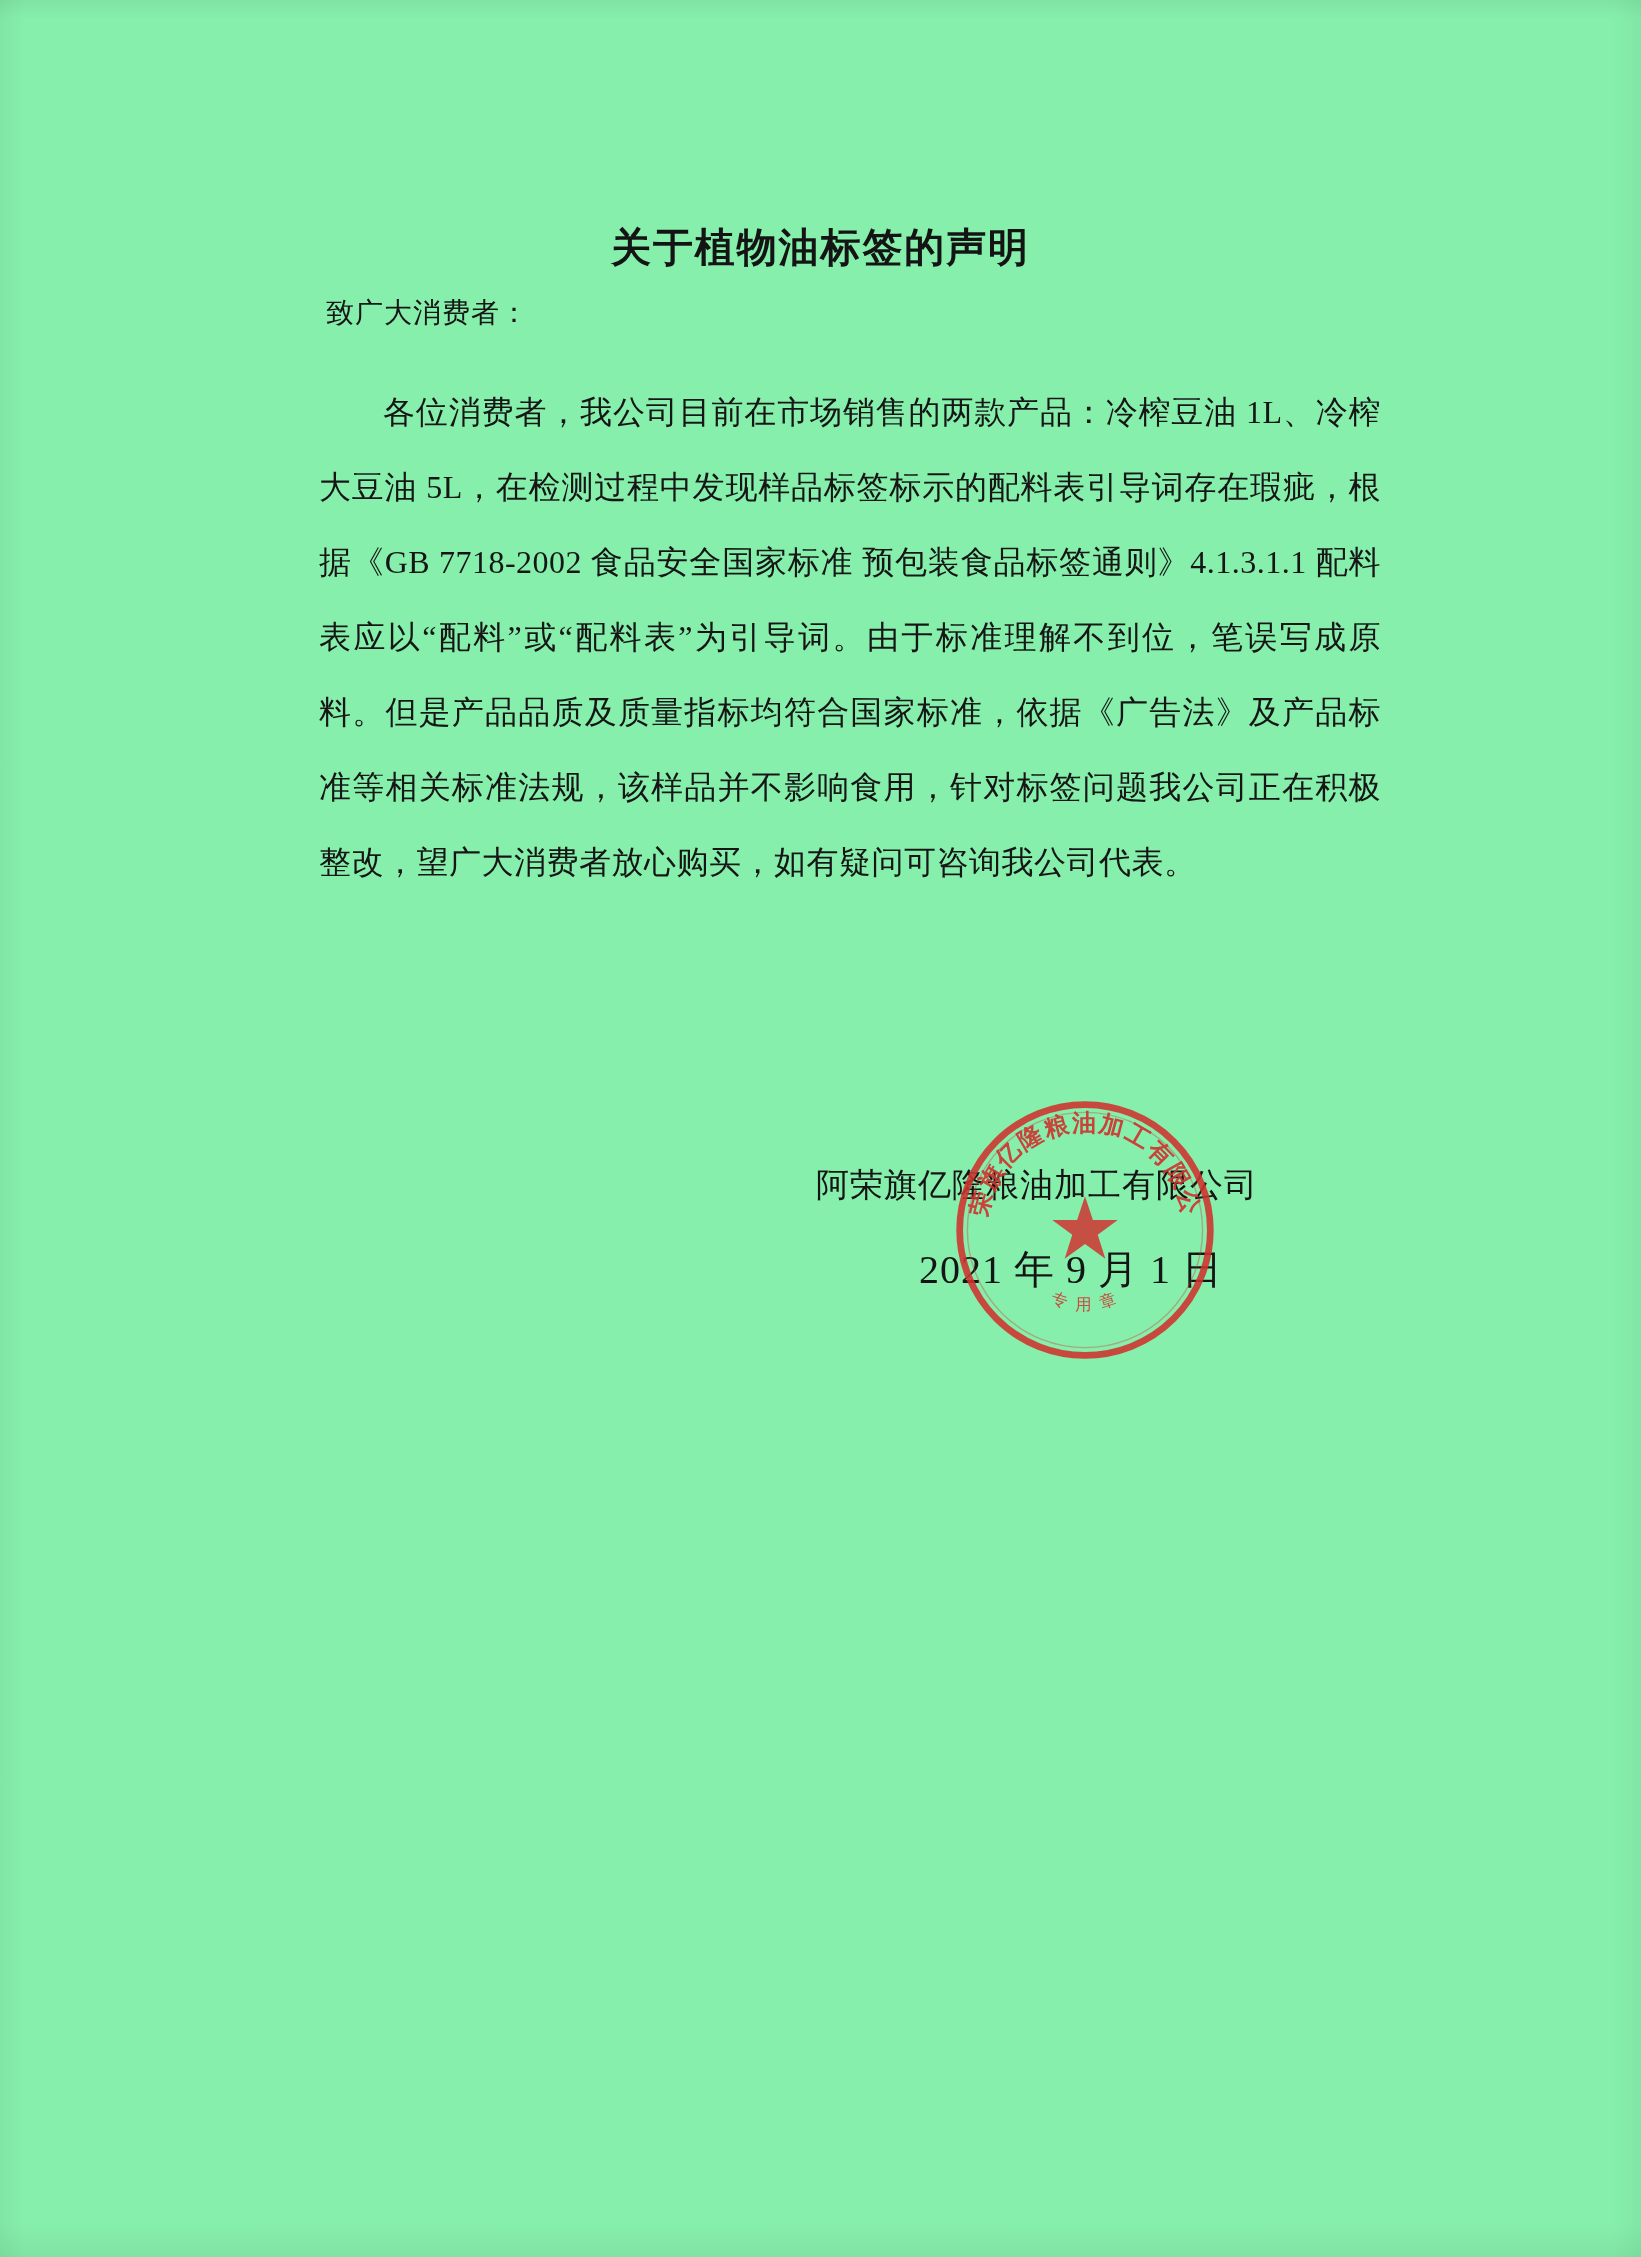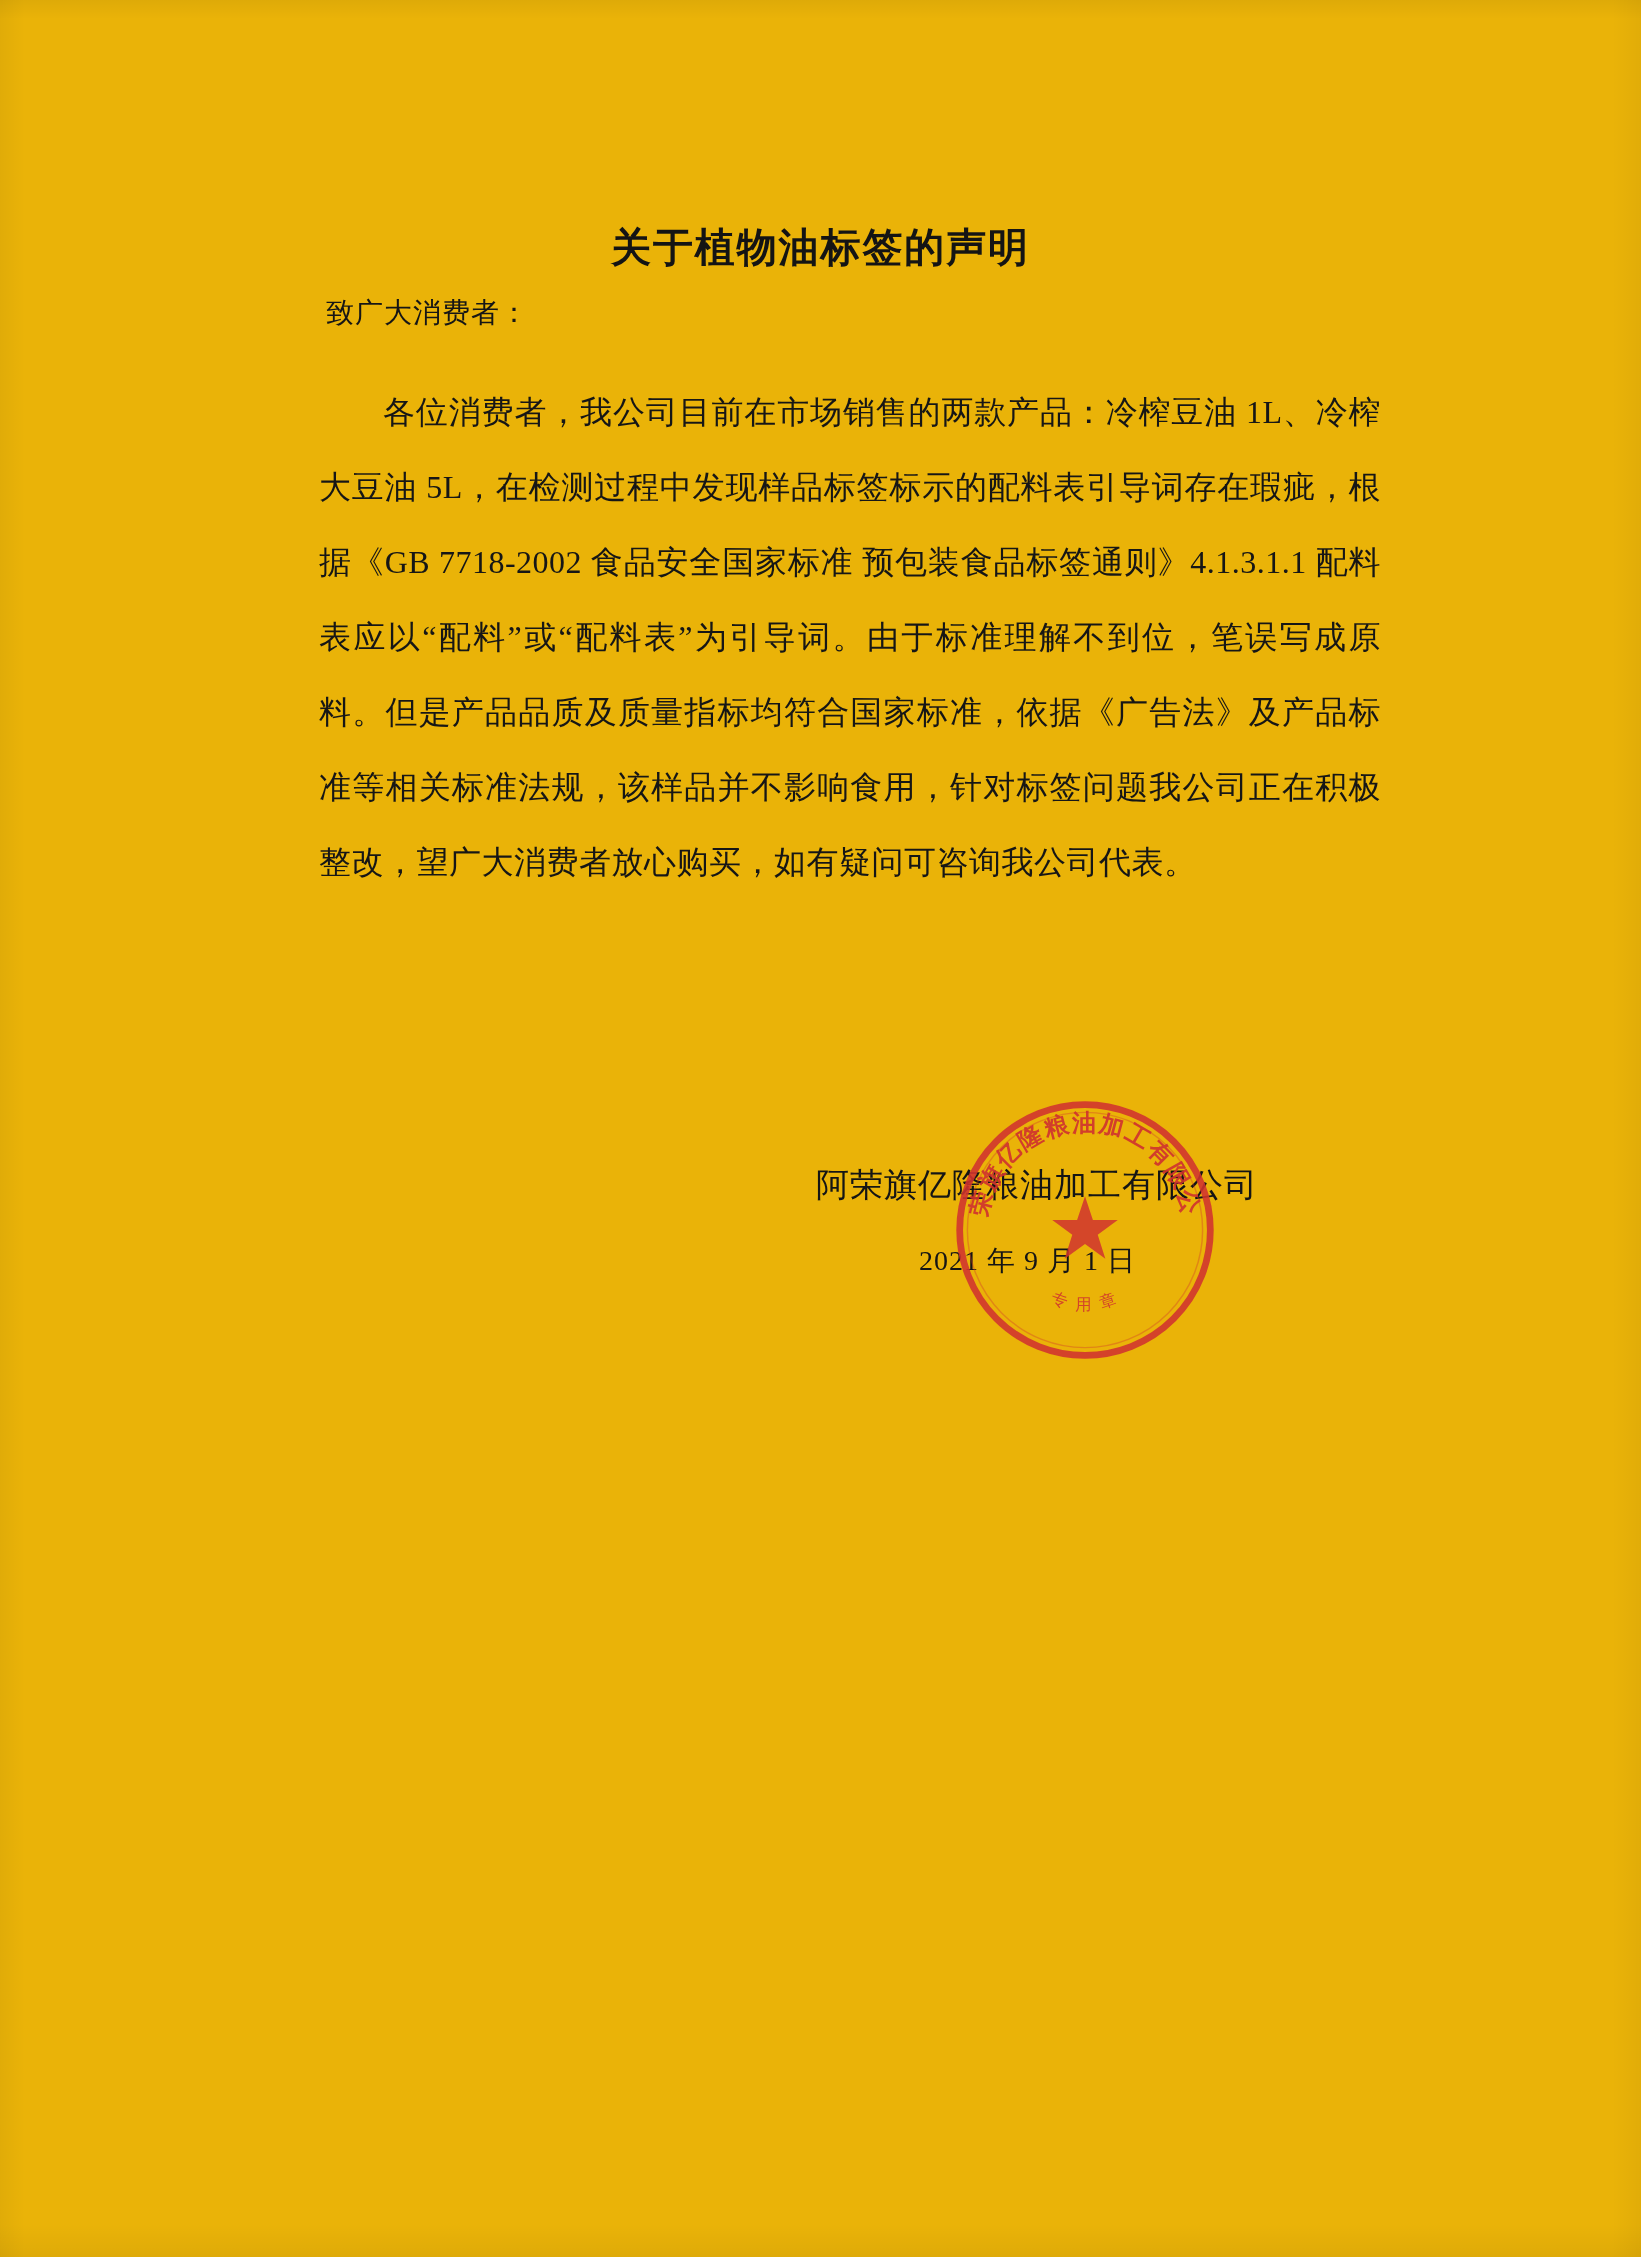--- a/index.html
+++ b/index.html
@@ -13,21 +13,21 @@
     position: relative;
     font-family: "Liberation Serif", "DejaVu Serif", serif;
     color: #1b1b1b;
     overflow: hidden;
   }
 
   
   .page {
     position: absolute;
     inset: 0;
-    background: #eab308;
+    background: #86efac;
   }
 
   
   .scan-edge-left {
     position: absolute;
     top: 0; left: 0;
     width: 25px; height: 100%;
     background: linear-gradient(to right, rgba(0,0,0,0.045), rgba(0,0,0,0));
     pointer-events: none;
   }
@@ -104,21 +104,21 @@
     left: 816px;
     font-size: 33px;
     letter-spacing: 1px;
     color: #151515;
     white-space: nowrap;
   }
   .sig-date {
     position: absolute;
     top: 79px;
     left: 919px;
-    font-size: 28px;
+    font-size: 40px;
     letter-spacing: 1px;
     color: #151515;
     white-space: nowrap;
   }
 
   
   .seal {
     position: absolute;
     top: 1096px;
     left: 951px;

